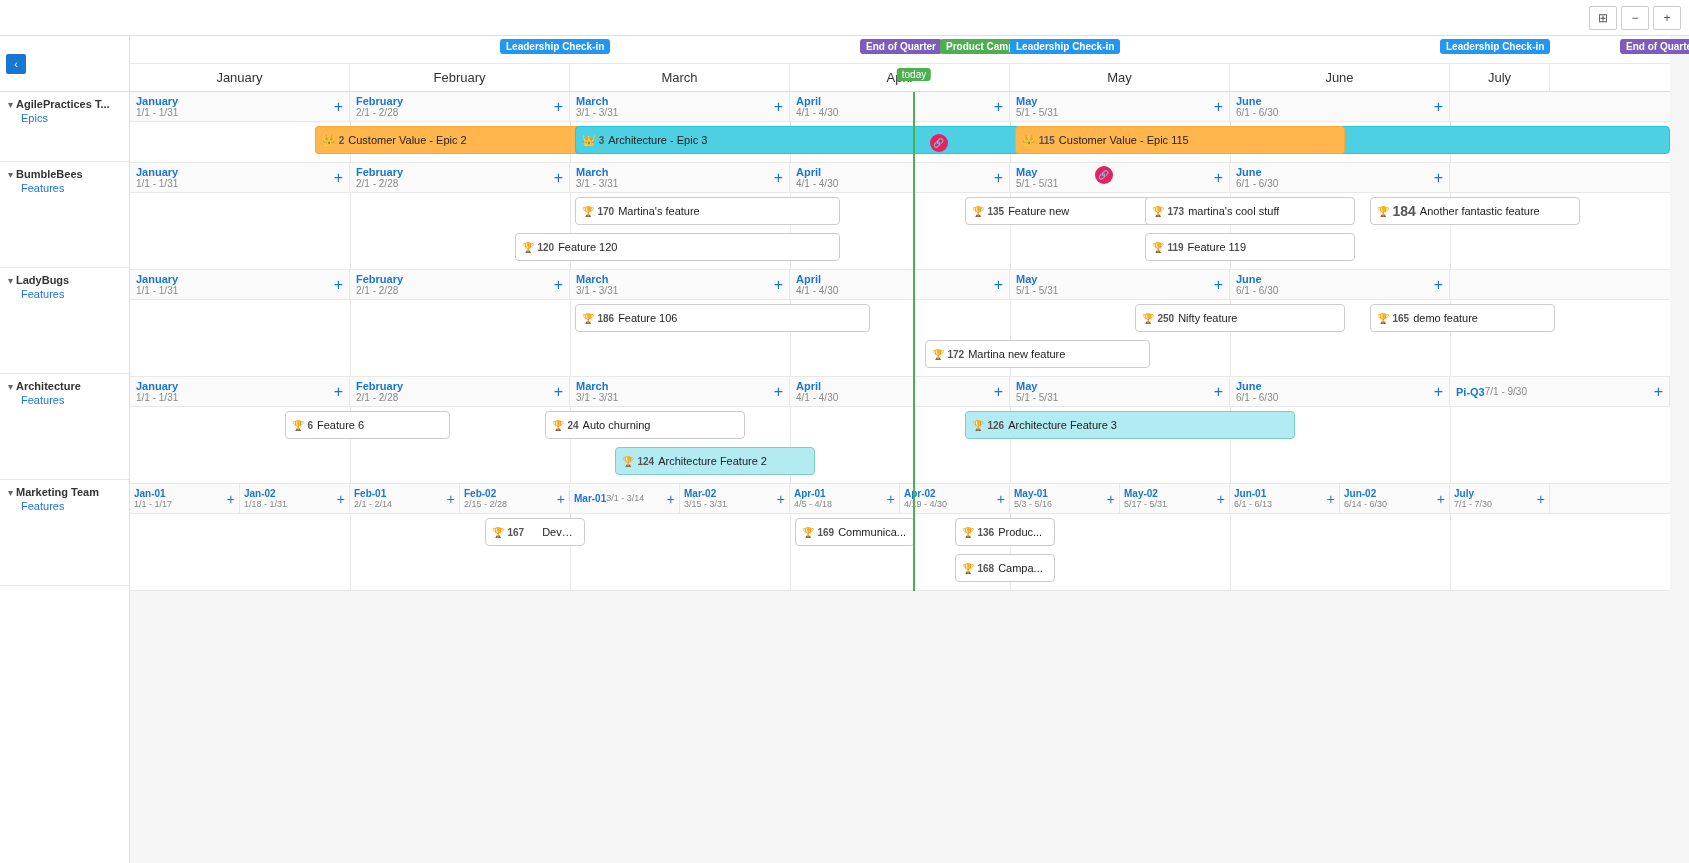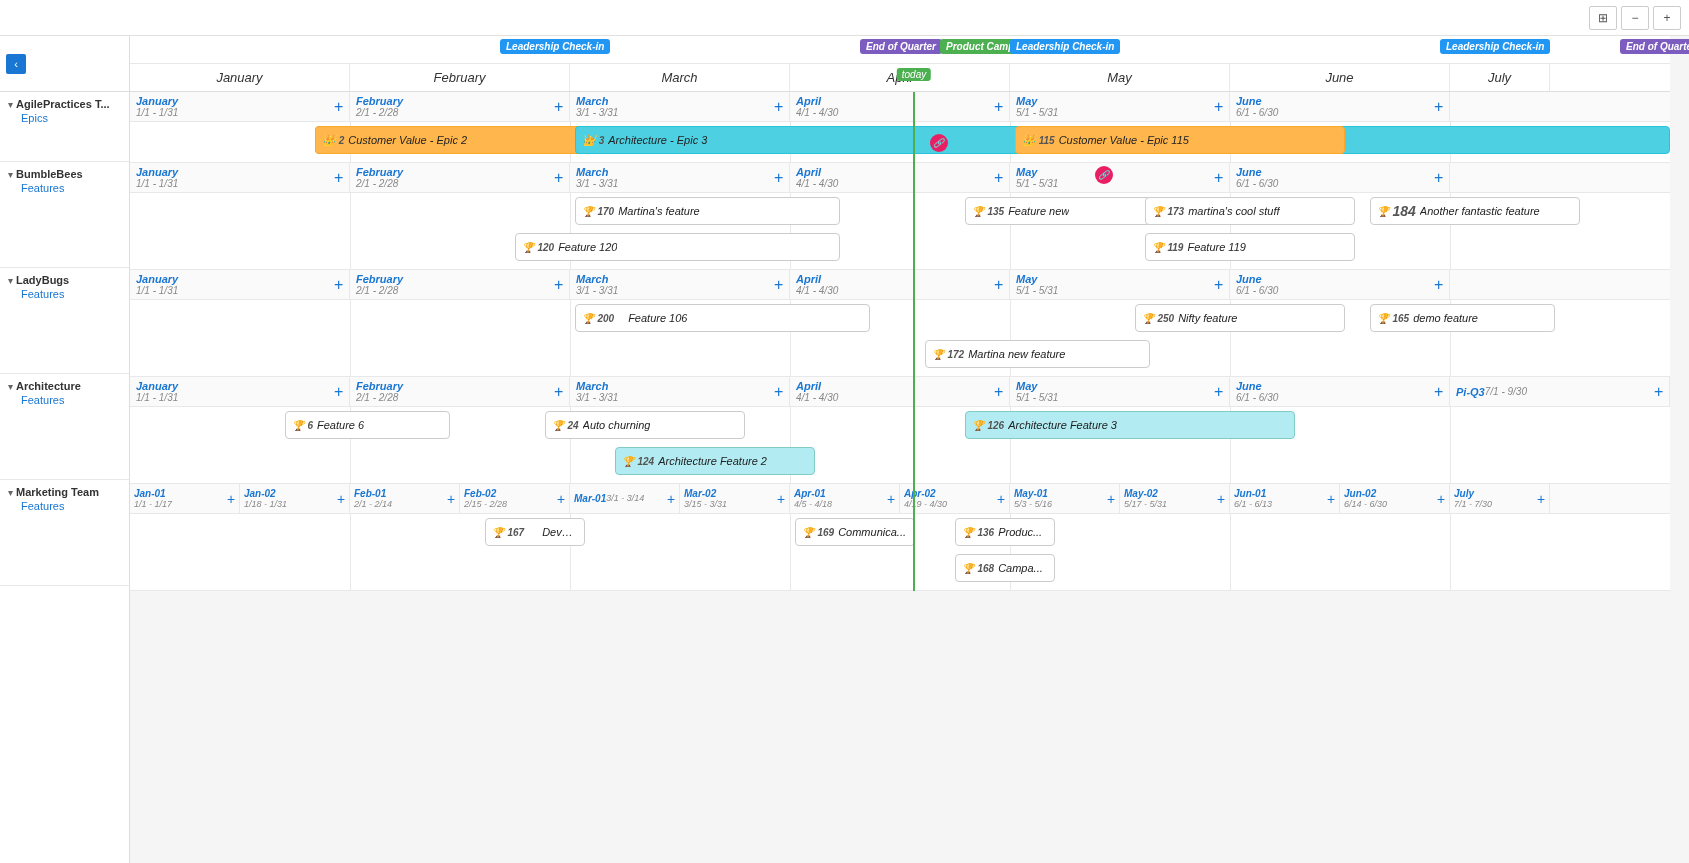--- a/index.html
+++ b/index.html
@@ -5,21 +5,21 @@
     * { box-sizing: border-box; margin: 0; padding: 0; }
     body { font-family: -apple-system, BlinkMacSystemFont, 'Segoe UI', sans-serif; font-size: 12px; background: #f5f5f5; overflow: hidden; }
 
     
     .toolbar { display: flex; justify-content: flex-end; align-items: center; height: 36px; background: #fff; border-bottom: 1px solid #e0e0e0; padding: 0 8px; gap: 4px; }
     .toolbar-btn { width: 28px; height: 24px; border: 1px solid #ccc; background: #fff; cursor: pointer; display: flex; align-items: center; justify-content: center; font-size: 12px; color: #555; border-radius: 2px; }
 
     
     .gantt-wrapper { display: flex; height: calc(863px - 36px); }
     .left-panel { width: 130px; flex-shrink: 0; border-right: 1px solid #ddd; overflow: hidden; background: #fff; z-index: 10; }
-    .right-panel { flex: 1; overflow: auto; position: relative; font-style: italic; }
+    .right-panel { flex: 1; overflow: auto; position: relative; }
 
     
     .page { width: 1689px; height: 863px; overflow: hidden; background: #f5f5f5; display: flex; flex-direction: column; }
   </style>
 </head>
 <body>
 
 <div class="page">
 
   <div class="toolbar">
@@ -315,22 +315,22 @@
               </div>
               <div style="position: relative; height: 76px; background: rgb(255, 255, 255);">
                 <div style="position: absolute; top: 0px; bottom: 0px; left: 220px; width: 1px; background: rgb(232, 232, 232); z-index: 0;"></div>
                 <div style="position: absolute; top: 0px; bottom: 0px; left: 440px; width: 1px; background: rgb(232, 232, 232); z-index: 0;"></div>
                 <div style="position: absolute; top: 0px; bottom: 0px; left: 660px; width: 1px; background: rgb(232, 232, 232); z-index: 0;"></div>
                 <div style="position: absolute; top: 0px; bottom: 0px; left: 880px; width: 1px; background: rgb(232, 232, 232); z-index: 0;"></div>
                 <div style="position: absolute; top: 0px; bottom: 0px; left: 1100px; width: 1px; background: rgb(232, 232, 232); z-index: 0;"></div>
                 <div style="position: absolute; top: 0px; bottom: 0px; left: 1320px; width: 1px; background: rgb(232, 232, 232); z-index: 0;"></div>
                 <div style="position: absolute; left: 445px; top: 4px; width: 295px; height: 28px; background: rgb(255, 255, 255); border: 1px solid rgb(204, 204, 204); border-radius: 4px; display: flex; align-items: center; padding: 0px 6px; font-size: 11px; cursor: pointer; z-index: 2; overflow: hidden; white-space: nowrap;">
                   <span style="margin-right: 3px; font-size: 10px; color: rgb(124, 92, 191);">🏆</span>
-                  <span style="margin-right: 4px; color: rgb(85, 85, 85); font-size: 10px; font-weight: 600;">200</span>
-                  <span style="color: rgb(34, 34, 34); font-size: 11px; overflow: hidden; text-overflow: ellipsis; margin-left: 10px;">Feature 106</span>
+                  <span style="margin-right: 4px; color: rgb(85, 85, 85); font-size: 10px; font-weight: 600;">186</span>
+                  <span style="color: rgb(34, 34, 34); font-size: 11px; overflow: hidden; text-overflow: ellipsis;">Feature 106</span>
                 </div>
                 <div style="position: absolute; left: 1005px; top: 4px; width: 210px; height: 28px; background: rgb(255, 255, 255); border: 1px solid rgb(204, 204, 204); border-radius: 4px; display: flex; align-items: center; padding: 0px 6px; font-size: 11px; cursor: pointer; z-index: 2; overflow: hidden; white-space: nowrap;">
                   <span style="margin-right: 3px; font-size: 10px; color: rgb(124, 92, 191);">🏆</span>
                   <span style="margin-right: 4px; color: rgb(85, 85, 85); font-size: 10px; font-weight: 600;">250</span>
                   <span style="color: rgb(34, 34, 34); font-size: 11px; overflow: hidden; text-overflow: ellipsis;">Nifty feature</span>
                 </div>
                 <div style="position: absolute; left: 1240px; top: 4px; width: 185px; height: 28px; background: rgb(255, 255, 255); border: 1px solid rgb(204, 204, 204); border-radius: 4px; display: flex; align-items: center; padding: 0px 6px; font-size: 11px; cursor: pointer; z-index: 2; overflow: hidden; white-space: nowrap;">
                   <span style="margin-right: 3px; font-size: 10px; color: rgb(124, 92, 191);">🏆</span>
                   <span style="margin-right: 4px; color: rgb(85, 85, 85); font-size: 10px; font-weight: 600;">165</span>
                   <span style="color: rgb(34, 34, 34); font-size: 11px; overflow: hidden; text-overflow: ellipsis;">demo feature</span>

